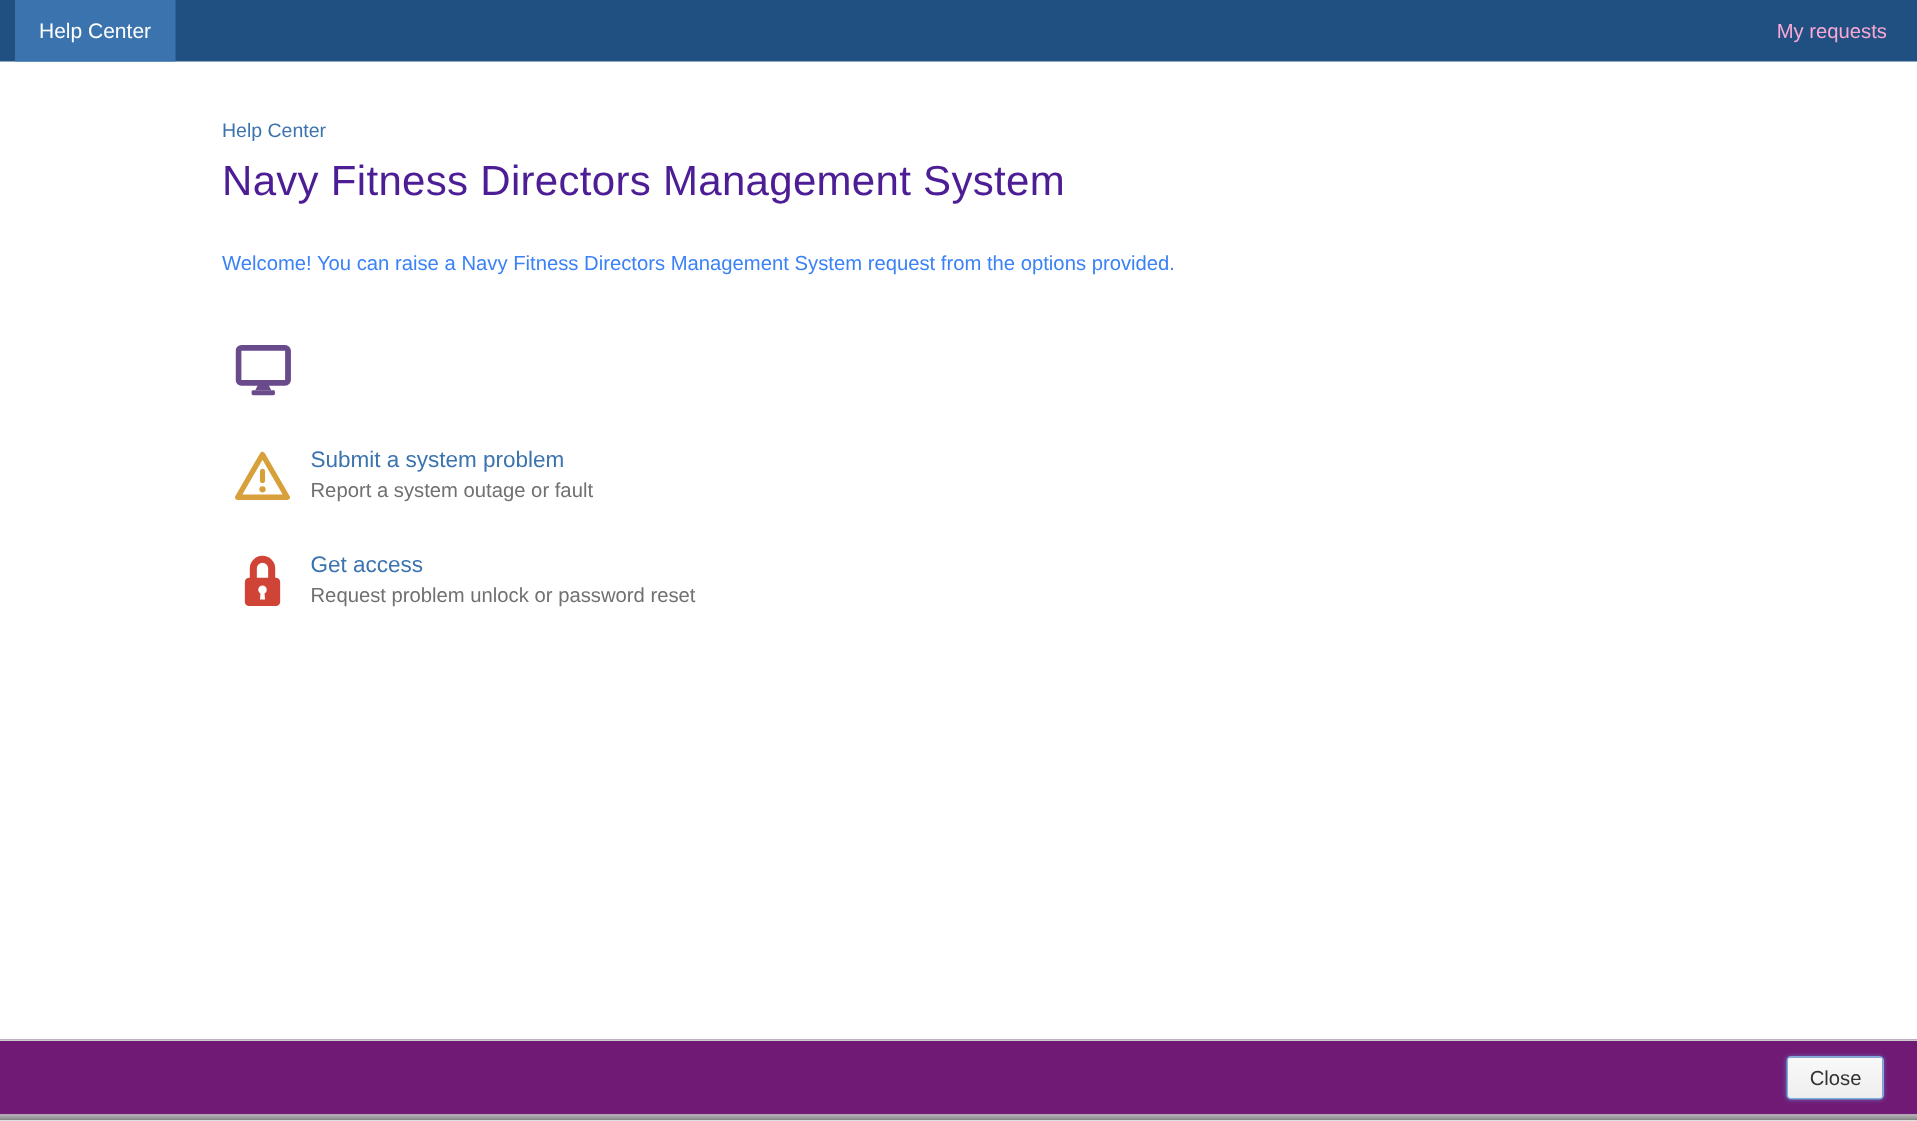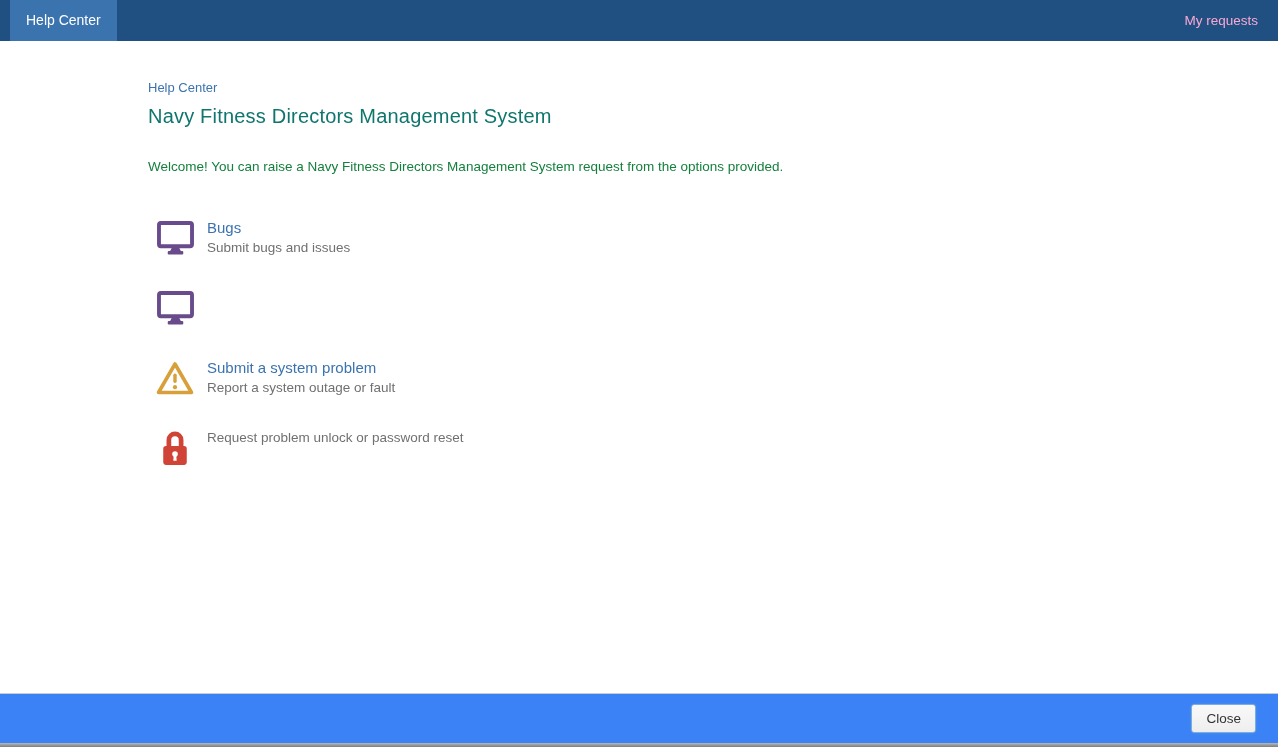--- a/index.html
+++ b/index.html
@@ -44,29 +44,29 @@
     padding-top: 37px;
   }
   .breadcrumb {
     font-size: 13px;
     color: #3b73af;
     text-decoration: none;
     cursor: pointer;
   }
   .page-title {
     margin: 9px 0 0 0;
-    font-size: 20px;
+    font-size: 28px;
     font-weight: 400;
-    color: #0f766e;
+    color: #4c1d95;
     letter-spacing: 0.2px;
   }
   .welcome {
     margin: 31px 0 2px 0;
     font-size: 13.5px;
-    color: #15803d;
+    color: #3b82f6;
   }
 
   .options {
     margin-top: 43px;
   }
   .option-row {
     display: flex;
     align-items: flex-start;
     margin-bottom: 27px;
     min-height: 43px;
@@ -97,21 +97,21 @@
     color: #707070;
     line-height: 20px;
   }
 
   
   .footer {
     position: absolute;
     left: 0; right: 0;
     bottom: 4px;
     height: 50px;
-    background: #3b82f6;
+    background: #701a75;
     border-top: 1px solid #cccccc;
     display: flex;
     align-items: center;
     justify-content: flex-end;
     padding-right: 22px;
   }
   .close-button {
     font-family: "Liberation Sans", sans-serif;
     font-size: 13.5px;
     color: #333333;
@@ -138,33 +138,20 @@
   <div class="navbar-right">My requests</div>
 </div>
 
 <div class="content">
   <a class="breadcrumb">Help Center</a>
   <h1 class="page-title">Navy Fitness Directors Management System</h1>
   <p class="welcome">Welcome! You can raise a Navy Fitness Directors Management System request from the options provided.</p>
 
   <div class="options">
 
-    <div class="option-row">
-      <span class="option-icon">
-        <svg width="37" height="34" viewBox="0 0 38 35">
-          <rect x="2" y="2" width="34" height="24" rx="2" fill="none" stroke="#694b8c" stroke-width="4"></rect>
-          <path d="M16 26 L22 26 L24.5 31 L13.5 31 Z" fill="#694b8c"></path>
-          <rect x="11" y="31" width="16" height="3.5" rx="1" fill="#694b8c"></rect>
-        </svg>
-      </span>
-      <span class="option-text">
-        <a class="option-title">Bugs</a>
-        <span class="option-desc">Submit bugs and issues</span>
-      </span>
-    </div>
 
     <div class="option-row">
       <span class="option-icon">
         <svg width="37" height="34" viewBox="0 0 38 35">
           <rect x="2" y="2" width="34" height="24" rx="2" fill="none" stroke="#694b8c" stroke-width="4"></rect>
           <path d="M16 26 L22 26 L24.5 31 L13.5 31 Z" fill="#694b8c"></path>
           <rect x="11" y="31" width="16" height="3.5" rx="1" fill="#694b8c"></rect>
         </svg>
       </span>
     </div>
@@ -186,20 +173,21 @@
     <div class="option-row">
       <span class="option-icon">
         <svg width="32" height="40" viewBox="0 0 34 42">
           <path d="M10.5 20 V12.5 a6.5 6.5 0 0 1 13 0 V20" fill="none" stroke="#d04437" stroke-width="5"></path>
           <rect x="4.5" y="19" width="25" height="20" rx="3" fill="#d04437"></rect>
           <circle cx="17" cy="27.5" r="3" fill="#ffffff"></circle>
           <path d="M15.7 28.5 h2.6 l0.5 6 h-3.6 Z" fill="#ffffff"></path>
         </svg>
       </span>
       <span class="option-text">
+        <a class="option-title">Get access</a>
         <span class="option-desc">Request problem unlock or password reset</span>
       </span>
     </div>
 
   </div>
 </div>
 
 <div class="footer">
   <button class="close-button">Close</button>
 </div>

